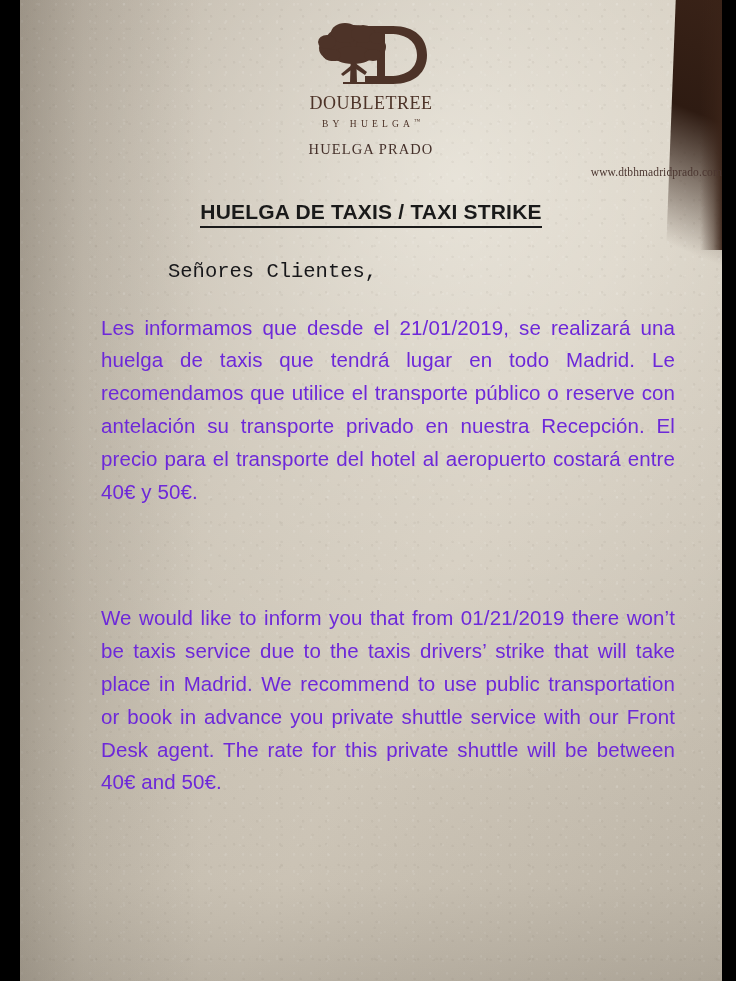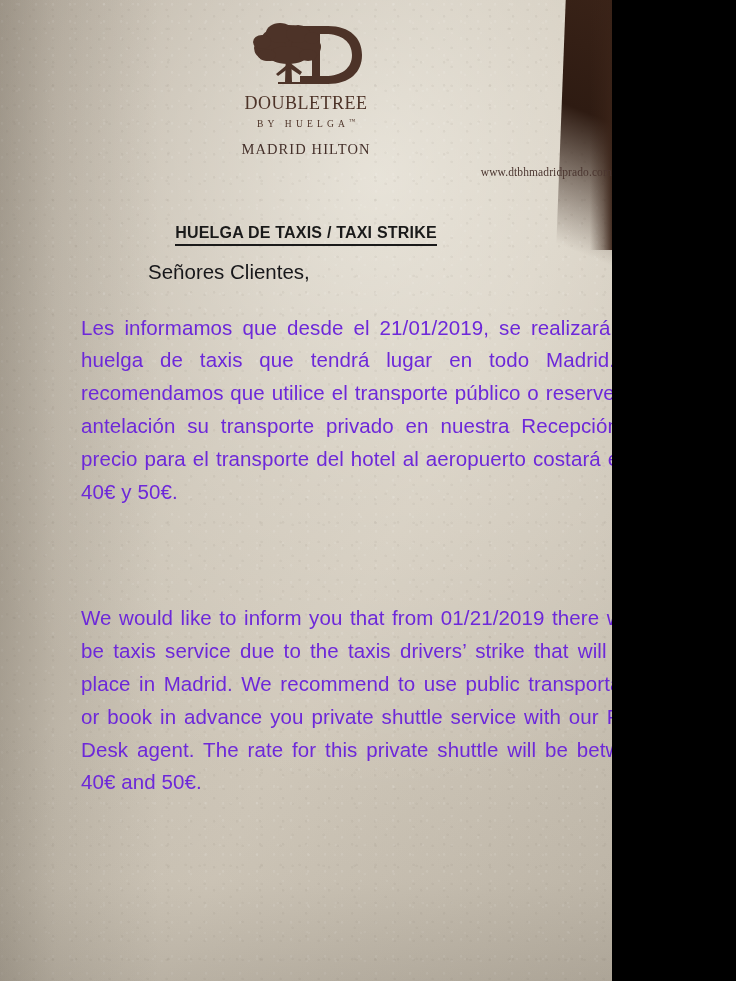--- a/index.html
+++ b/index.html
@@ -2,25 +2,26 @@
 <html><head>
 <meta charset="utf-8">
 <style>
   html, body {
     margin: 0;
     padding: 0;
     background: #000;
   }
   .photo {
     position: relative;
-    width: 612px;
+    width: 702px;
     height: 981px;
     overflow: hidden;
     background: #c2b9ab;
     font-family: "Liberation Sans", sans-serif;
+    margin-left: 20px;
   }
 
   
   .paper-base {
     position: absolute;
     inset: 0;
     background:
       radial-gradient(130% 95% at 62% 18%, rgba(255,253,246,0.55) 0%, rgba(255,252,244,0.22) 34%, rgba(160,150,136,0.00) 66%),
       linear-gradient(118deg, #b0a698 0%, #bdb4a6 16%, #cac2b4 40%, #d0c8ba 60%, #c9c1b3 80%, #c0b8aa 100%);
   }
@@ -129,25 +130,25 @@
     font-size: 11.5px;
     letter-spacing: 0.1px;
     color: #4b3630;
     margin-top: 8px;
     text-align: right;
   }
 
   
   .doc-title {
     position: absolute;
-    top: 224px;
+    top: 200px;
     left: 0;
     right: 0;
     text-align: center;
-    font-size: 16px;
+    font-size: 21px;
     font-weight: bold;
     letter-spacing: 0.2px;
     color: #1a1a1a;
   }
   .doc-title span {
     border-bottom: 2.4px solid #1a1a1a;
     padding-bottom: 3px;
   }
 
   
@@ -156,20 +157,21 @@
     left: 81px;
     width: 574px;
     top: 258px;
   }
   .salutation {
     font-size: 20.5px;
     color: #17171a;
     margin: 0 0 26px 0;
     padding-left: 67px;
     line-height: 1.35;
+    font-family: Liberation Mono, monospace;
   }
   p.para {
     font-size: 20.5px;
     line-height: 1.60;
     color: #6d28d9;
     margin: 0;
     text-align: justify;
     text-justify: inter-word;
     letter-spacing: 0.1px;
   }
@@ -215,21 +217,21 @@
           <ellipse cx="70" cy="16" rx="8" ry="6"></ellipse>
           <ellipse cx="25" cy="33" rx="9" ry="6"></ellipse>
           <ellipse cx="66" cy="33" rx="9" ry="6"></ellipse>
         </g>
 
         <path d="M36 60 L58 60 L58 62 L36 62 Z" fill="#4d3328"></path>
       </svg>
 
       <div class="brand-name">DoubleTree</div>
       <div class="brand-sub"><span>BY HUELGA</span><span class="tm">™</span></div>
-      <div class="brand-city">MADRID HILTON</div>
+      <div class="brand-city">HUELGA PRADO</div>
       <div class="brand-url">www.dtbhmadridprado.com</div>
     </div>
 
     <div class="doc-title">
       <span>HUELGA DE TAXIS / TAXI STRIKE</span>
     </div>
 
     <div class="body-col">
 
       <div class="salutation">Señores Clientes,</div>

